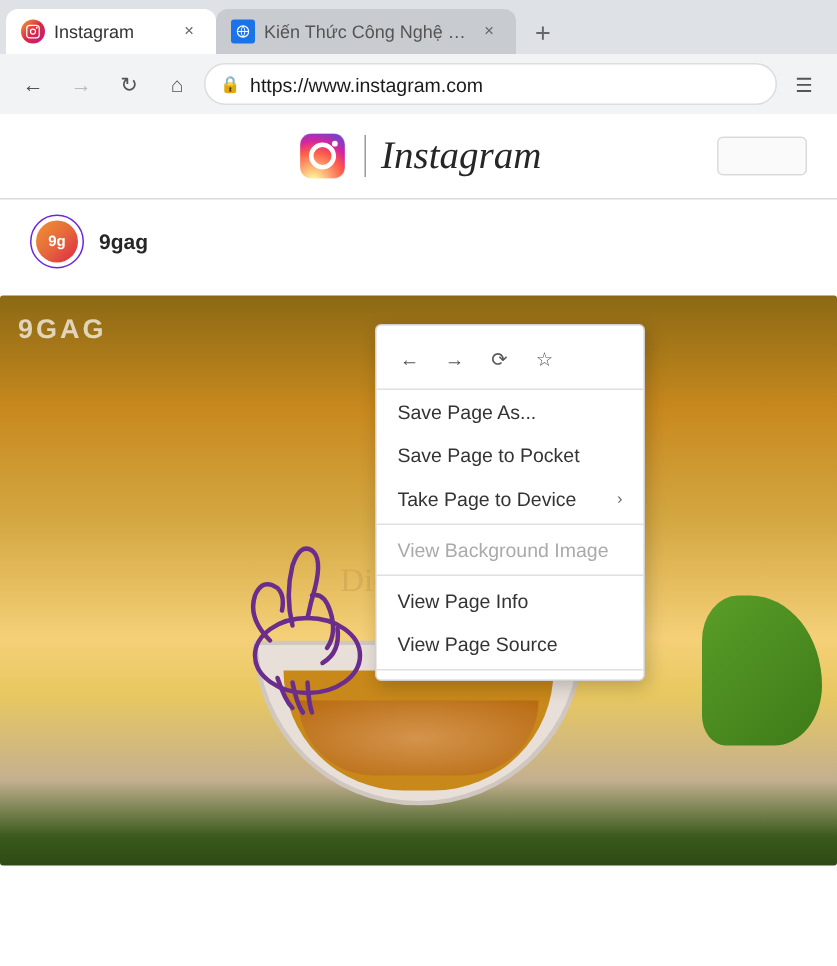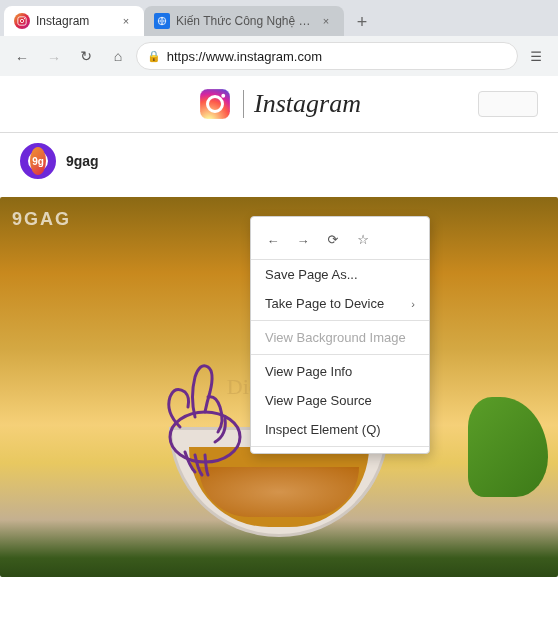--- a/index.html
+++ b/index.html
@@ -221,21 +221,21 @@
     .post-header {
       display: flex;
       align-items: center;
       gap: 10px;
       margin-bottom: 8px;
     }
     .avatar-ring {
       width: 36px;
       height: 36px;
       border-radius: 50%;
-      border: 8px solid #6d28d9;
+      border: 1px solid #6d28d9;
       padding: 2px;
       display: flex;
       align-items: center;
       justify-content: center;
     }
     .avatar-inner {
       width: 28px;
       height: 28px;
       border-radius: 50%;
       background: linear-gradient(135deg, #f09433, #e6683c, #dc2743);
@@ -521,40 +521,40 @@
         <div class="cm-nav-btn">←</div>
         <div class="cm-nav-btn">→</div>
         <div class="cm-nav-btn">⟳</div>
         <div class="cm-nav-btn">☆</div>
       </div>
 
       <div class="context-menu-item">
         <span>Save Page As...</span>
       </div>
       <div class="context-menu-item">
+        <span>Save Page to Pocket</span>
+      </div>
+      <div class="context-menu-item">
         <span>Take Page to Device</span>
         <span class="cm-arrow">›</span>
       </div>
 
       <div class="separator"></div>
 
       <div class="context-menu-item disabled">
         <span>View Background Image</span>
       </div>
 
       <div class="separator"></div>
 
       <div class="context-menu-item">
         <span>View Page Info</span>
       </div>
       <div class="context-menu-item">
         <span>View Page Source</span>
       </div>
-      <div class="context-menu-item">
-        <span>Inspect Element (Q)</span>
-      </div>
 
       <div class="separator"></div>
 
     </div>
 
   </div>
 </div>
 
 </body></html>

